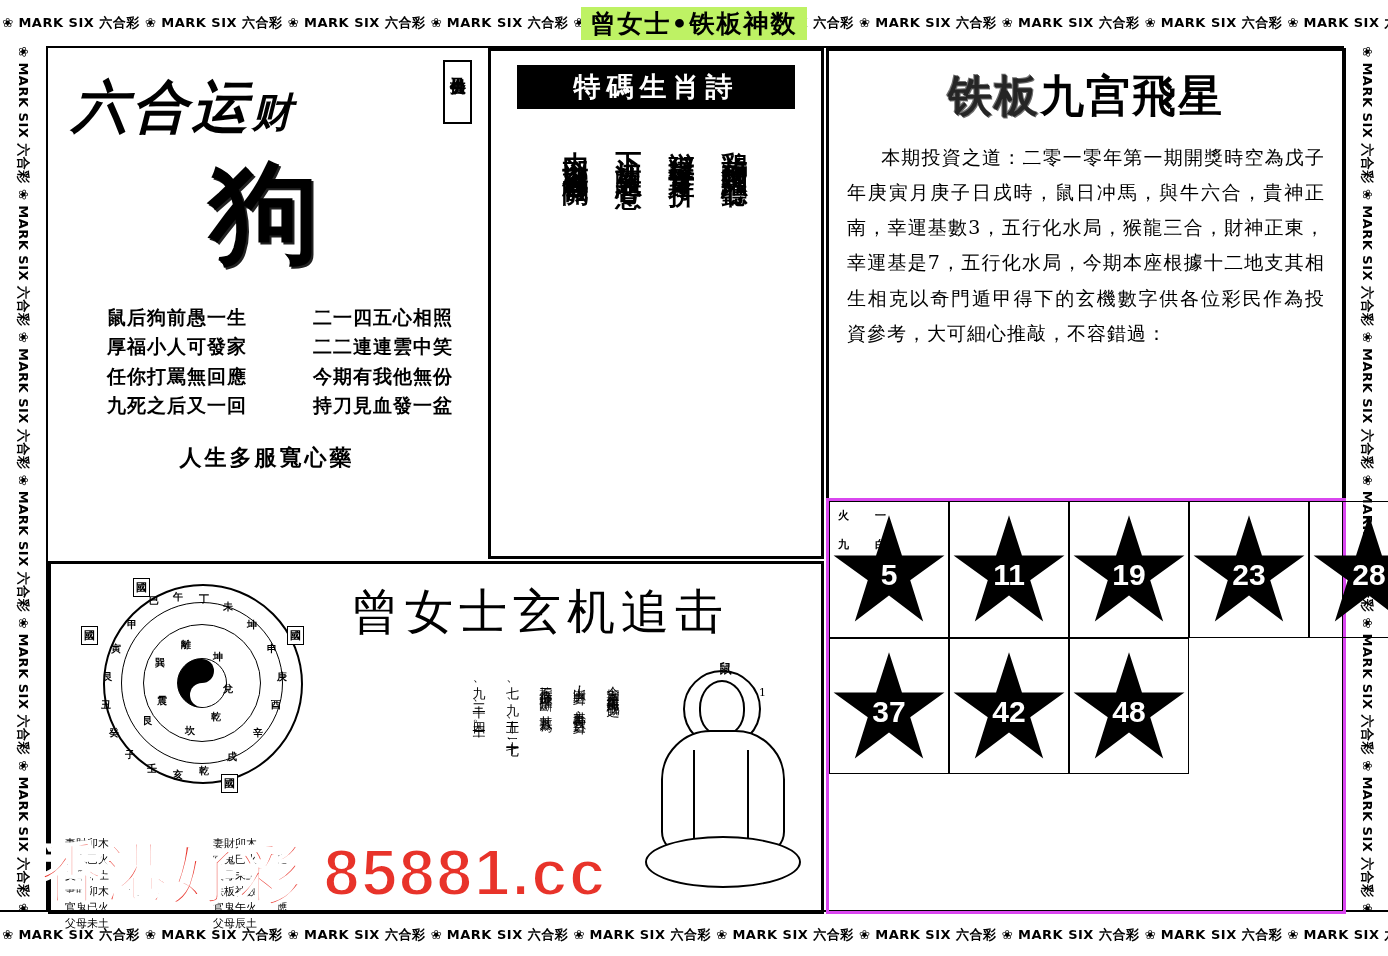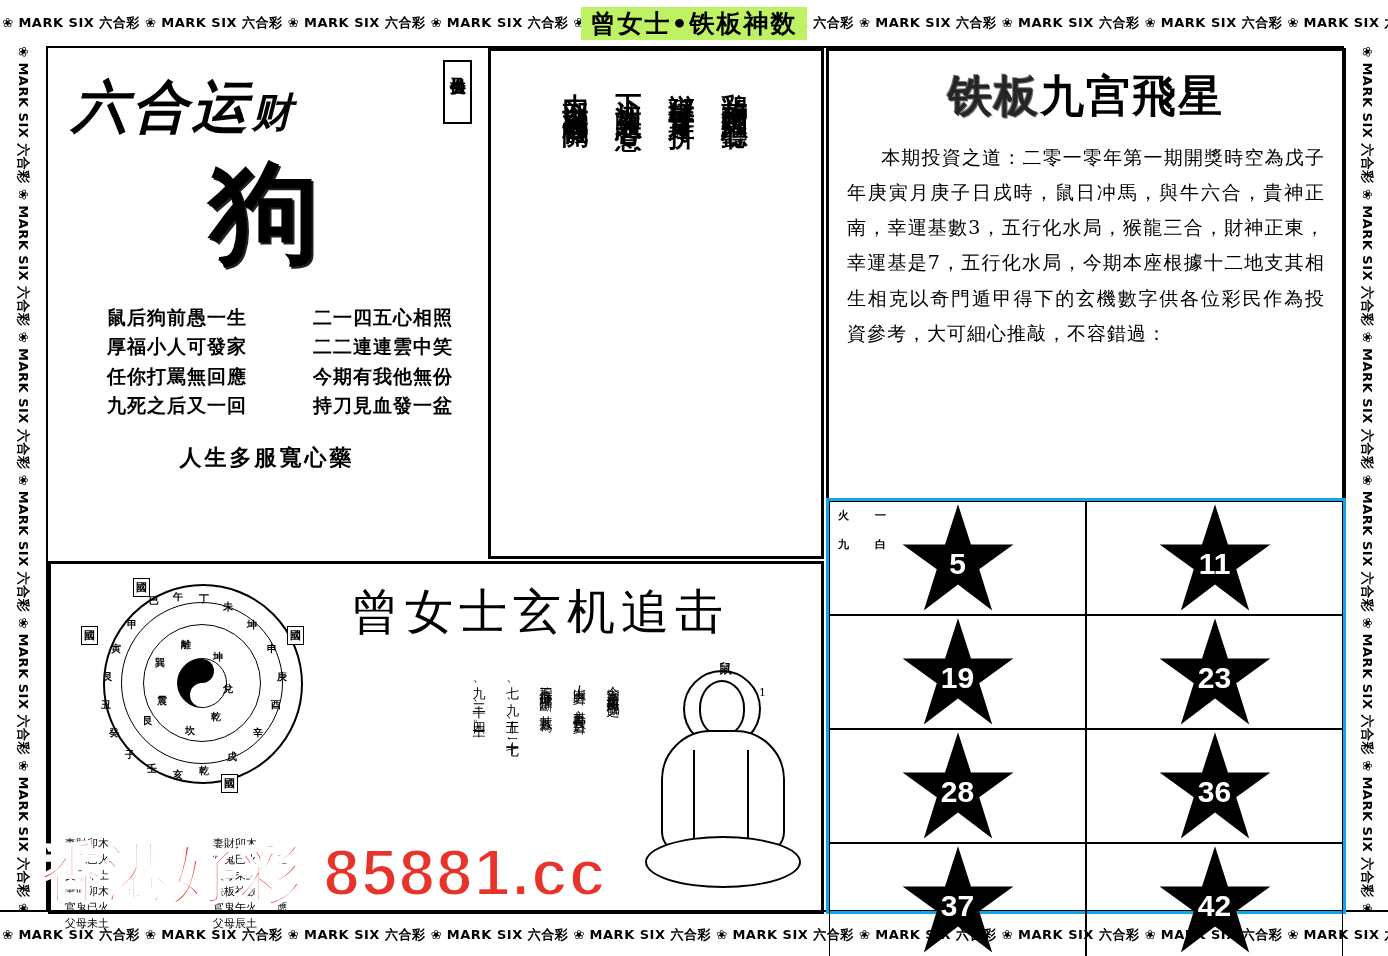--- a/index.html
+++ b/index.html
@@ -100,21 +100,21 @@
   }
   .rt-logo .fuzzy{text-shadow:1px 1px 0 #555,-1px -1px 0 #555;opacity:.85;}
   .rt-text{
     margin:14px 18px 0 18px;
     font-family:"DejaVu Serif","Liberation Serif",serif;
     font-size:19px;line-height:1.85;text-align:justify;letter-spacing:1px;
   }
   .rt-text .indent{display:inline-block;width:34px;}
 
   
-  .stars{position:absolute;left:778px;top:450px;width:514px;height:410px;border:3px solid #0ea5e9;display:grid;grid-template-columns:1fr 1fr;grid-template-rows:1fr 1fr 1fr;}
+  .stars{position:absolute;left:778px;top:450px;width:514px;height:410px;border:3px solid #d946ef;display:grid;grid-template-columns:1fr 1fr 1fr 1fr 1fr;grid-template-rows:1fr 1fr 1fr;}
   .star-cell{border:1px solid #000;position:relative;display:flex;align-items:center;justify-content:center;}
   .star{
     width:118px;height:112px;position:relative;
     display:flex;align-items:center;justify-content:center;
   }
   .star svg{position:absolute;left:0;top:0;}
   .star-num{
     position:relative;color:#fff;font-weight:bold;font-size:30px;
     font-family:"Liberation Sans",sans-serif;
     transform:translateY(6px);
@@ -222,20 +222,21 @@
           <div>二一四五心相照</div>
           <div>二二連連雲中笑</div>
           <div>今期有我他無份</div>
           <div>持刀見血發一盆</div>
         </div>
       </div>
       <div class="verse-foot">人生多服寬心藥</div>
     </div>
 
     <div class="blk-mt">
+      <div class="bar-title">特碼生肖詩</div>
       <div class="poem">
         <div class="poem-col">鶏前狗吠細心聽</div>
         <div class="poem-col">辯得聲音才可拼</div>
         <div class="poem-col">下注切莫隨心意</div>
         <div class="poem-col">内部玄機含機關</div>
       </div>
     </div>
 
     <div class="blk-rt">
       <div class="rt-logo">
@@ -283,28 +284,20 @@
             </svg>
           <span class="star-num">23</span>
         </div>
       </div>
       <div class="star-cell">
         <div class="star">
           <svg width="118" height="112" viewBox="0 0 100 95">
               <polygon points="50,2 61,36 97,36 68,57 79,92 50,70 21,92 32,57 3,36 39,36" fill="#000"></polygon>
             </svg>
           <span class="star-num">28</span>
-        </div>
-      </div>
-      <div class="star-cell">
-        <div class="star">
-          <svg width="118" height="112" viewBox="0 0 100 95">
-              <polygon points="50,2 61,36 97,36 68,57 79,92 50,70 21,92 32,57 3,36 39,36" fill="#000"></polygon>
-            </svg>
-          <span class="star-num">36</span>
         </div>
       </div>
       <div class="star-cell">
         <div class="star">
           <svg width="118" height="112" viewBox="0 0 100 95">
               <polygon points="50,2 61,36 97,36 68,57 79,92 50,70 21,92 32,57 3,36 39,36" fill="#000"></polygon>
             </svg>
           <span class="star-num">37</span>
         </div>
       </div>

